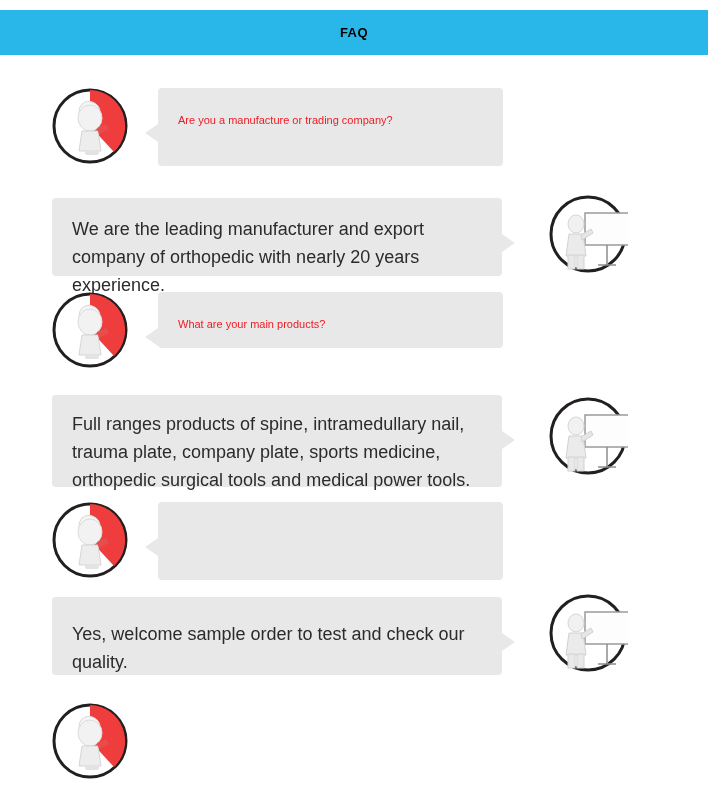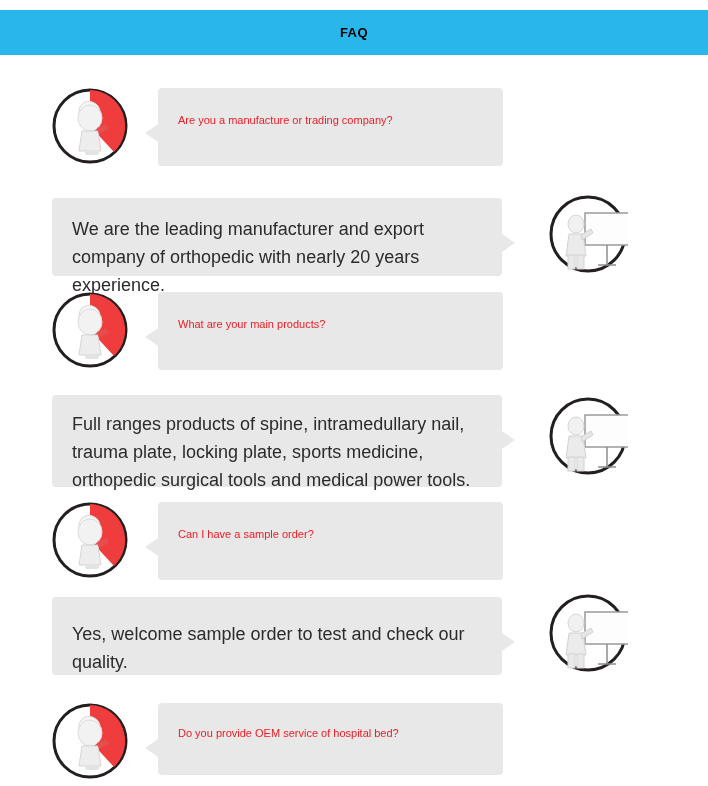--- a/index.html
+++ b/index.html
@@ -103,21 +103,21 @@
   #row-q4 { top: 703px; height: 83px; }
 
   .q-avatar { left: 52px; top: 0; }
   .q-bubble { left: 158px; top: 0; width: 345px; }
 
   .a-bubble { left: 52px; top: 0; width: 450px; }
   .a-avatar { left: 548px; top: 0; }
 
   
   #q1-bubble { height: 78px; padding-top: 24px; }
-  #q2-bubble { height: 78px; padding-top: 24px; }
+  #q2-bubble { height: 56px; padding-top: 24px; }
   #q3-bubble { height: 78px; padding-top: 24px; }
   #q4-bubble { height: 72px; padding-top: 22px; }
   #a1-bubble { height: 78px; padding-top: 18px; }
   #a2-bubble { height: 92px; padding-top: 16px; }
   #a3-bubble { height: 78px; padding-top: 24px; }
 
   #row-a1 .a-avatar { top: -5px; }
   #row-a2 .a-avatar { top: 0px; }
   #row-a3 .a-avatar { top: -5px; }
 </style>
@@ -182,21 +182,21 @@
     </div>
     <div class="bubble q q-bubble" id="q2-bubble">
       <div class="tail-left"></div>
       <p>What are your main products?</p>
     </div>
   </div>
 
   <div class="row" id="row-a2">
     <div class="bubble a a-bubble" id="a2-bubble">
       <div class="tail-right"></div>
-      <p>Full ranges products of spine, intramedullary nail, trauma plate, locking plate, sports medicine, orthopedic surgical tools and medical power tools.</p>
+      <p>Full ranges products of spine, intramedullary nail, trauma plate, company plate, sports medicine, orthopedic surgical tools and medical power tools.</p>
     </div>
     <div class="avatar a-avatar">
       <svg viewBox="0 0 80 86" width="80" height="86" aria-hidden="true">
         <circle cx="40" cy="41" r="37" fill="#ffffff" stroke="#231f20" stroke-width="3"></circle>
         <rect x="37" y="20" width="44" height="32" fill="#fdfdfd" stroke="#9a9a9a" stroke-width="1.5"></rect>
         <line x1="59" y1="52" x2="59" y2="72" stroke="#8d8d8d" stroke-width="1.5"></line>
         <line x1="50" y1="72" x2="68" y2="72" stroke="#8d8d8d" stroke-width="1.5"></line>
         <ellipse cx="28" cy="31" rx="8" ry="9" fill="#f1f1f1" stroke="#d6d6d6" stroke-width="1"></ellipse>
         <path d="M21 41 l14 0 l3 22 l-20 0 z" fill="#ebebeb" stroke="#d2d2d2" stroke-width="1"></path>
         <path d="M33 42 l10 -6 l2 4 l-11 7 z" fill="#e6e6e6" stroke="#d2d2d2" stroke-width="1"></path>
@@ -213,21 +213,20 @@
         <path d="M38 2 A36 36 0 0 1 62 64 L38 38 Z" fill="#ef3d3d"></path>
         <path d="M30 16 a11 11 0 0 1 18 9 c0 7 -5 9 -6 14 l-9 0 c-1 -6 -6 -8 -6 -14 a11 11 0 0 1 3 -9 z" fill="#f5f5f5" stroke="#d8d8d8" stroke-width="1"></path>
         <ellipse cx="38" cy="30" rx="12" ry="13" fill="#f2f2f2" stroke="#dcdcdc" stroke-width="1"></ellipse>
         <path d="M30 43 l16 0 l3 20 l-22 0 z" fill="#ededed" stroke="#d5d5d5" stroke-width="1"></path>
         <path d="M45 40 l9 -4 l3 5 l-10 5 z" fill="#e84d4d"></path>
         <rect x="33" y="62" width="14" height="5" rx="2" fill="#e3e3e3"></rect>
       </svg>
     </div>
     <div class="bubble q q-bubble" id="q3-bubble">
       <div class="tail-left"></div>
-      <p>Can I have a sample order?</p>
     </div>
   </div>
 
   <div class="row" id="row-a3">
     <div class="bubble a a-bubble" id="a3-bubble">
       <div class="tail-right"></div>
       <p>Yes, welcome sample order to test and check our quality.</p>
     </div>
     <div class="avatar a-avatar">
       <svg viewBox="0 0 80 86" width="80" height="86" aria-hidden="true">
@@ -249,19 +248,15 @@
       <svg viewBox="0 0 76 76" width="76" height="76" aria-hidden="true">
         <circle cx="38" cy="38" r="36" fill="#ffffff" stroke="#231f20" stroke-width="3"></circle>
         <path d="M38 2 A36 36 0 0 1 62 64 L38 38 Z" fill="#ef3d3d"></path>
         <path d="M30 16 a11 11 0 0 1 18 9 c0 7 -5 9 -6 14 l-9 0 c-1 -6 -6 -8 -6 -14 a11 11 0 0 1 3 -9 z" fill="#f5f5f5" stroke="#d8d8d8" stroke-width="1"></path>
         <ellipse cx="38" cy="30" rx="12" ry="13" fill="#f2f2f2" stroke="#dcdcdc" stroke-width="1"></ellipse>
         <path d="M30 43 l16 0 l3 20 l-22 0 z" fill="#ededed" stroke="#d5d5d5" stroke-width="1"></path>
         <path d="M45 40 l9 -4 l3 5 l-10 5 z" fill="#e84d4d"></path>
         <rect x="33" y="62" width="14" height="5" rx="2" fill="#e3e3e3"></rect>
       </svg>
     </div>
-    <div class="bubble q q-bubble" id="q4-bubble">
-      <div class="tail-left"></div>
-      <p>Do you provide OEM service of hospital bed?</p>
-    </div>
   </div>
 
 </div>
 
 </body></html>

